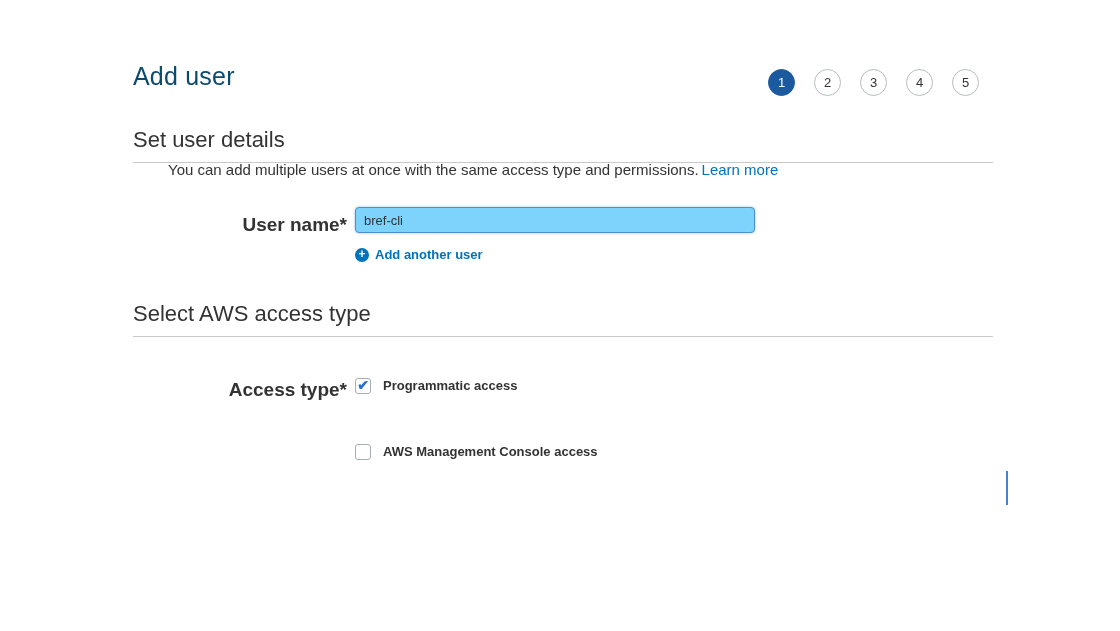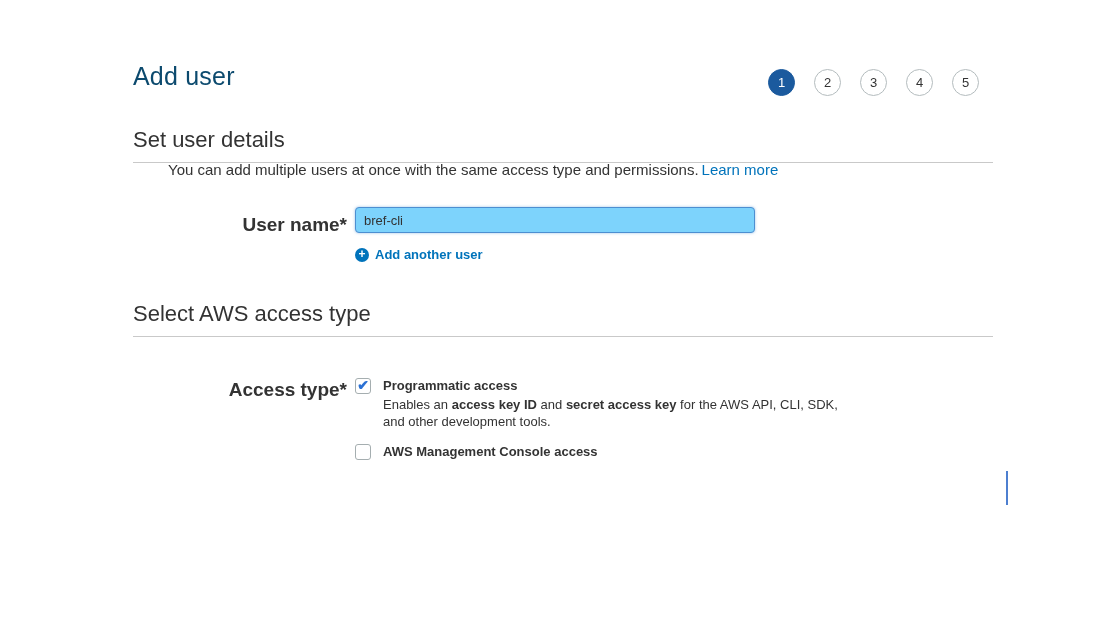--- a/index.html
+++ b/index.html
@@ -134,20 +134,19 @@
 
   <h2 class="section-heading sec2-heading">Select AWS access type</h2>
 
 
   <label class="field-label access-label">Access type*</label>
 
   <div class="checkbox checkbox-1">
     <span class="checkmark">✔</span>
   </div>
   <div class="option-title option1-title">Programmatic access</div>
-  <div class="option-desc option1-desc"><span>Enables an </span><span class="b">access key ID</span><span> and </span><span class="b">secret access key</span><span> for the AWS API, CLI, SDK, and other development tools.</span></div>
 
   <div class="checkbox checkbox-2"></div>
   <div class="option-title option2-title">AWS Management Console access</div>
 
   <div class="cursor-artifact"></div>
 
 </div>
 
 </body></html>

